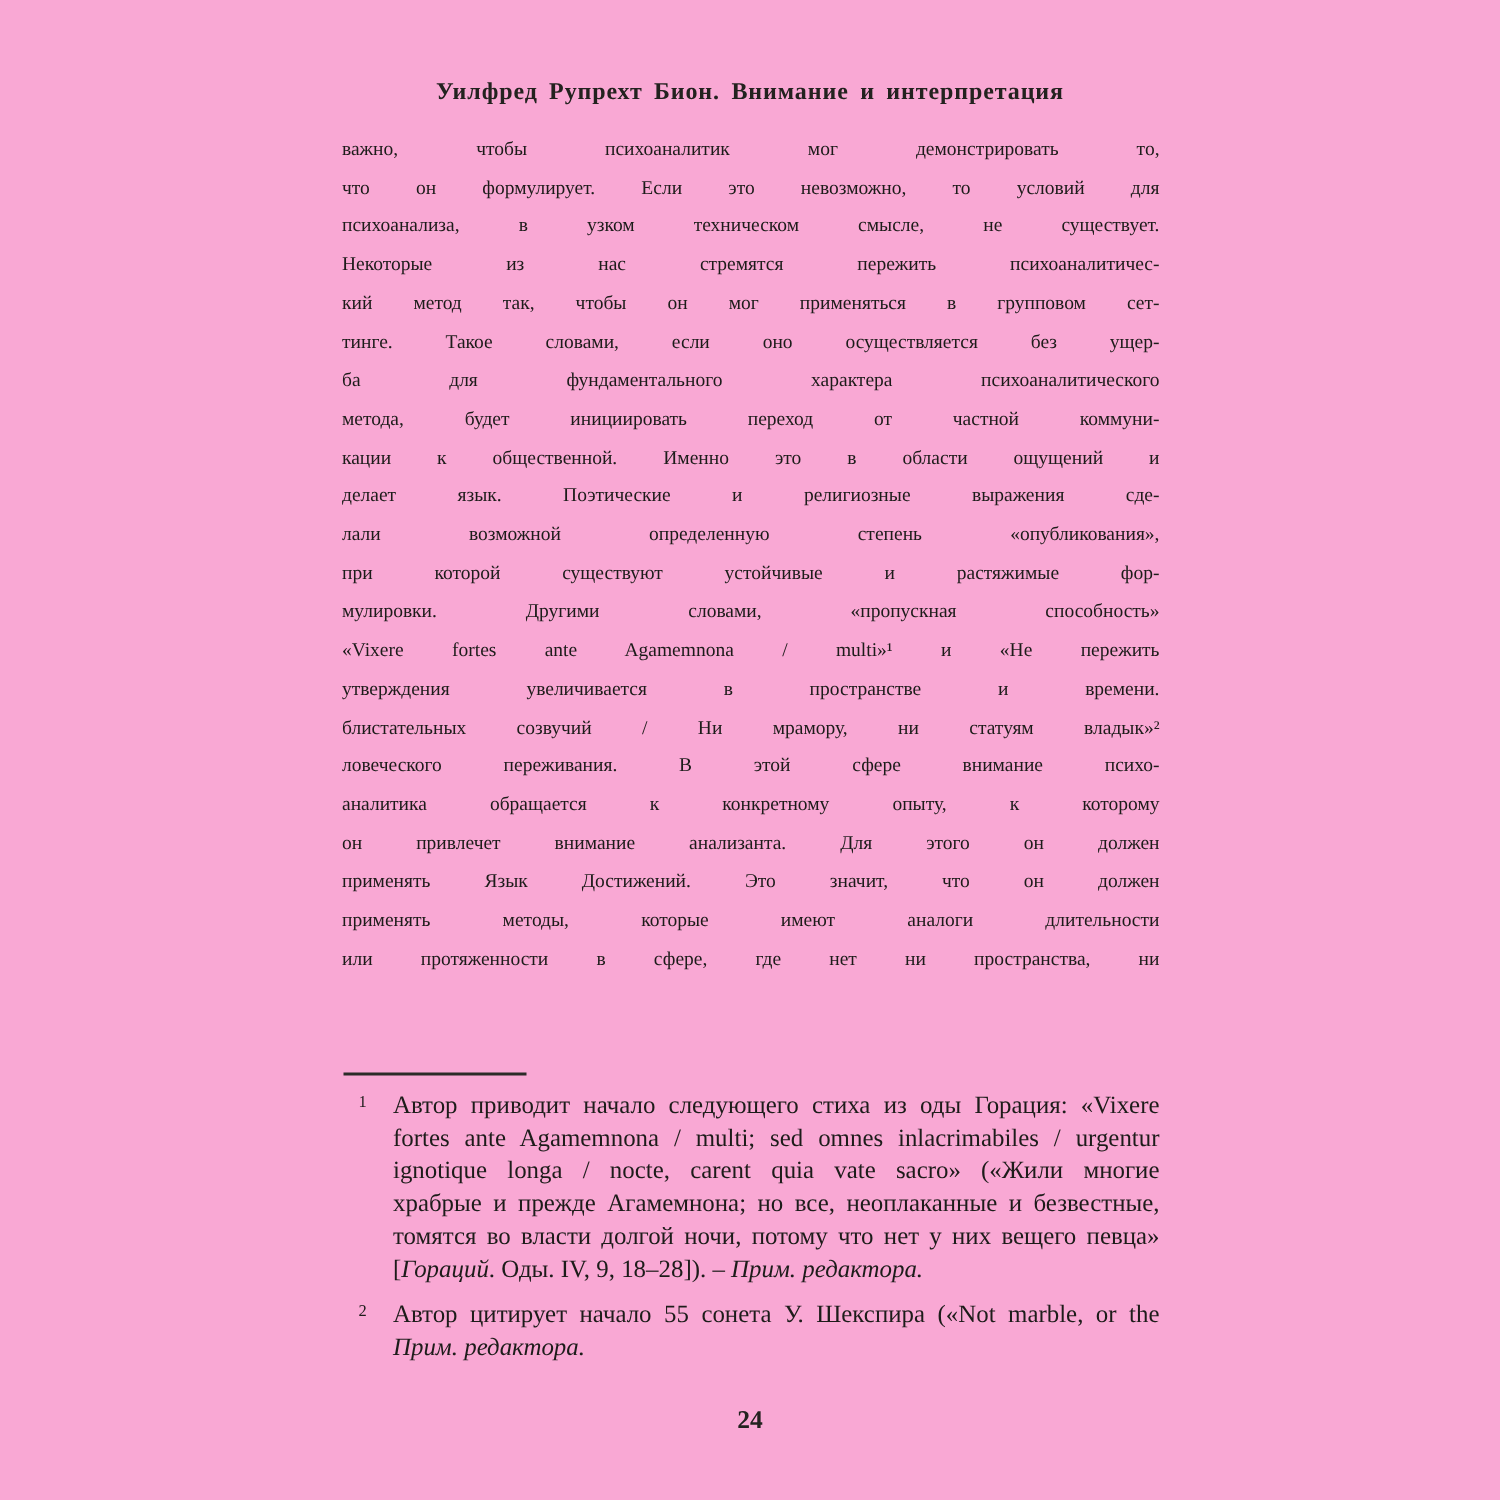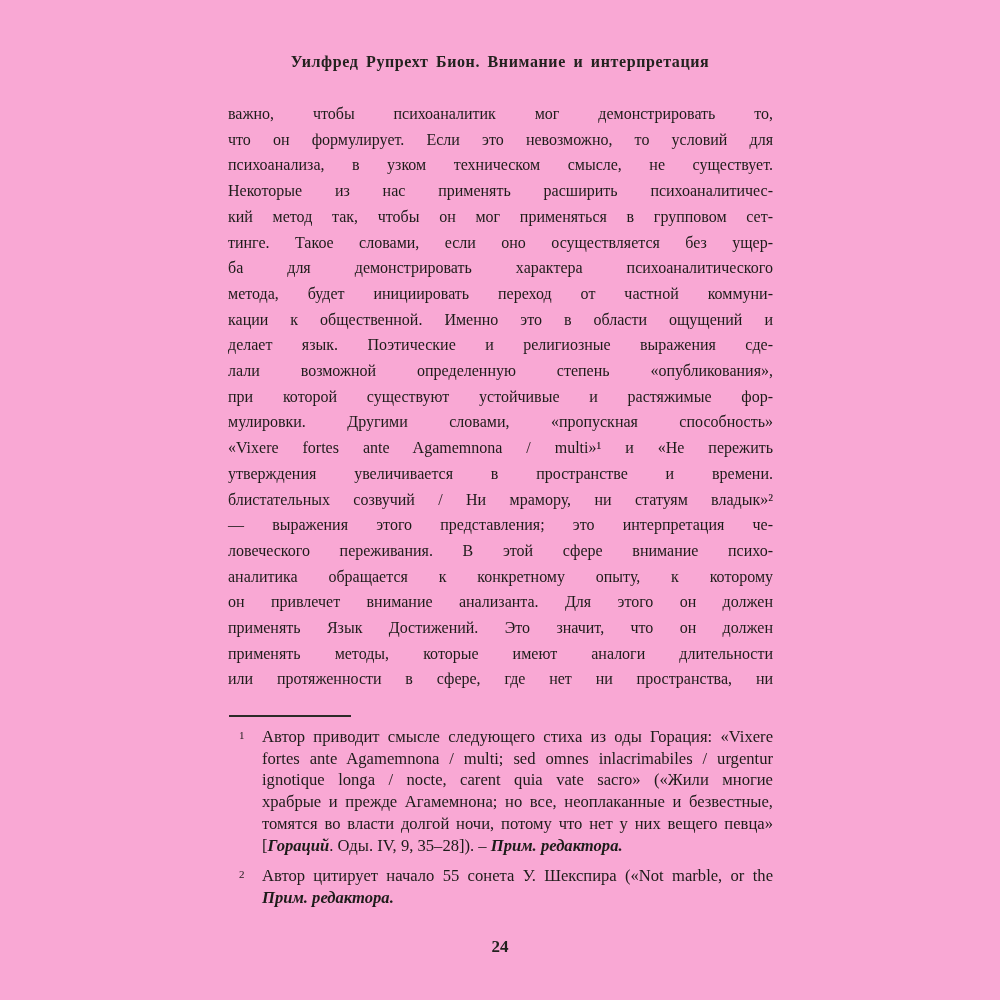--- a/index.html
+++ b/index.html
@@ -20,23 +20,23 @@
     text-align: center;
     font-weight: bold;
     font-size: 16px;
     letter-spacing: 0.6px;
     word-spacing: 3px;
     color: #23221f;
   }
   .body-text {
     position: absolute;
     left: 228px;
-    top: 101px;
+    top: 86px;
     width: 545px;
-    font-size: 16px;
+    font-size: 13px;
     line-height: 25.7px;
   }
   .bl {
     text-align: justify;
     text-align-last: justify;
     white-space: normal;
   }
   .footnote-rule {
     position: absolute;
     left: 229px;
@@ -65,21 +65,21 @@
     font-size: 11px;
   }
   .fn-line {
     text-align: justify;
     text-align-last: justify;
   }
   .fn-line.last {
     text-align: left;
     text-align-last: left;
   }
-  .fn-line i { font-style: italic; font-weight: bold; }
+  .fn-line i { font-style: italic; }
   .page-number {
     position: absolute;
     top: 937px;
     left: 0;
     width: 100%;
     text-align: center;
     font-weight: bold;
     font-size: 17px;
     color: #23221f;
   }
@@ -88,54 +88,53 @@
 <body>
 
 <div class="page">
 
   <div class="running-head">Уилфред Рупрехт Бион. Внимание и интерпретация</div>
 
   <div class="body-text">
     <div class="bl">важно, чтобы психоаналитик мог демонстрировать то,</div>
     <div class="bl">что он формулирует. Если это невозможно, то условий для</div>
     <div class="bl">психоанализа, в узком техническом смысле, не существует.</div>
-    <div class="bl">Некоторые из нас применять расширить психоаналитичес-</div>
+    <div class="bl">Некоторые из нас стремятся пережить психоаналитичес-</div>
     <div class="bl">кий метод так, чтобы он мог применяться в групповом сет-</div>
     <div class="bl">тинге. Такое словами, если оно осуществляется без ущер-</div>
-    <div class="bl">ба для демонстрировать характера психоаналитического</div>
+    <div class="bl">ба для фундаментального характера психоаналитического</div>
     <div class="bl">метода, будет инициировать переход от частной коммуни-</div>
     <div class="bl">кации к общественной. Именно это в области ощущений и</div>
     <div class="bl">делает язык. Поэтические и религиозные выражения сде-</div>
     <div class="bl">лали возможной определенную степень «опубликования»,</div>
     <div class="bl">при которой существуют устойчивые и растяжимые фор-</div>
     <div class="bl">мулировки. Другими словами, «пропускная способность»</div>
     <div class="bl">«Vixere fortes ante Agamemnona / multi»¹ и «Не пережить</div>
     <div class="bl">утверждения увеличивается в пространстве и времени.</div>
     <div class="bl">блистательных созвучий / Ни мрамору, ни статуям владык»²</div>
-    <div class="bl">— выражения этого представления; это интерпретация че-</div>
     <div class="bl">ловеческого переживания. В этой сфере внимание психо-</div>
     <div class="bl">аналитика обращается к конкретному опыту, к которому</div>
     <div class="bl">он привлечет внимание анализанта. Для этого он должен</div>
     <div class="bl">применять Язык Достижений. Это значит, что он должен</div>
     <div class="bl">применять методы, которые имеют аналоги длительности</div>
     <div class="bl">или протяженности в сфере, где нет ни пространства, ни</div>
   </div>
 
   <div class="footnote-rule"></div>
 
   <div class="footnotes">
 
     <div class="footnote">
       <span class="fn-marker">1</span>
-      <div class="fn-line">Автор приводит смысле следующего стиха из оды Горация: «Vixere</div>
+      <div class="fn-line">Автор приводит начало следующего стиха из оды Горация: «Vixere</div>
       <div class="fn-line">fortes ante Agamemnona / multi; sed omnes inlacrimabiles / urgentur</div>
       <div class="fn-line">ignotique longa / nocte, carent quia vate sacro» («Жили многие</div>
       <div class="fn-line">храбрые и прежде Агамемнона; но все, неоплаканные и безвестные,</div>
       <div class="fn-line">томятся во власти долгой ночи, потому что нет у них вещего певца»</div>
-      <div class="fn-line last"><span>[</span><i>Гораций</i><span>. Оды. IV, 9, 35–28]). – </span><i>Прим. редактора.</i></div>
+      <div class="fn-line last"><span>[</span><i>Гораций</i><span>. Оды. IV, 9, 18–28]). – </span><i>Прим. редактора.</i></div>
     </div>
 
     <div class="footnote">
       <span class="fn-marker">2</span>
       <div class="fn-line">Автор цитирует начало 55 сонета У. Шекспира («Not marble, or the</div>
       <div class="fn-line last"><i>Прим. редактора.</i></div>
     </div>
 
   </div>
 

